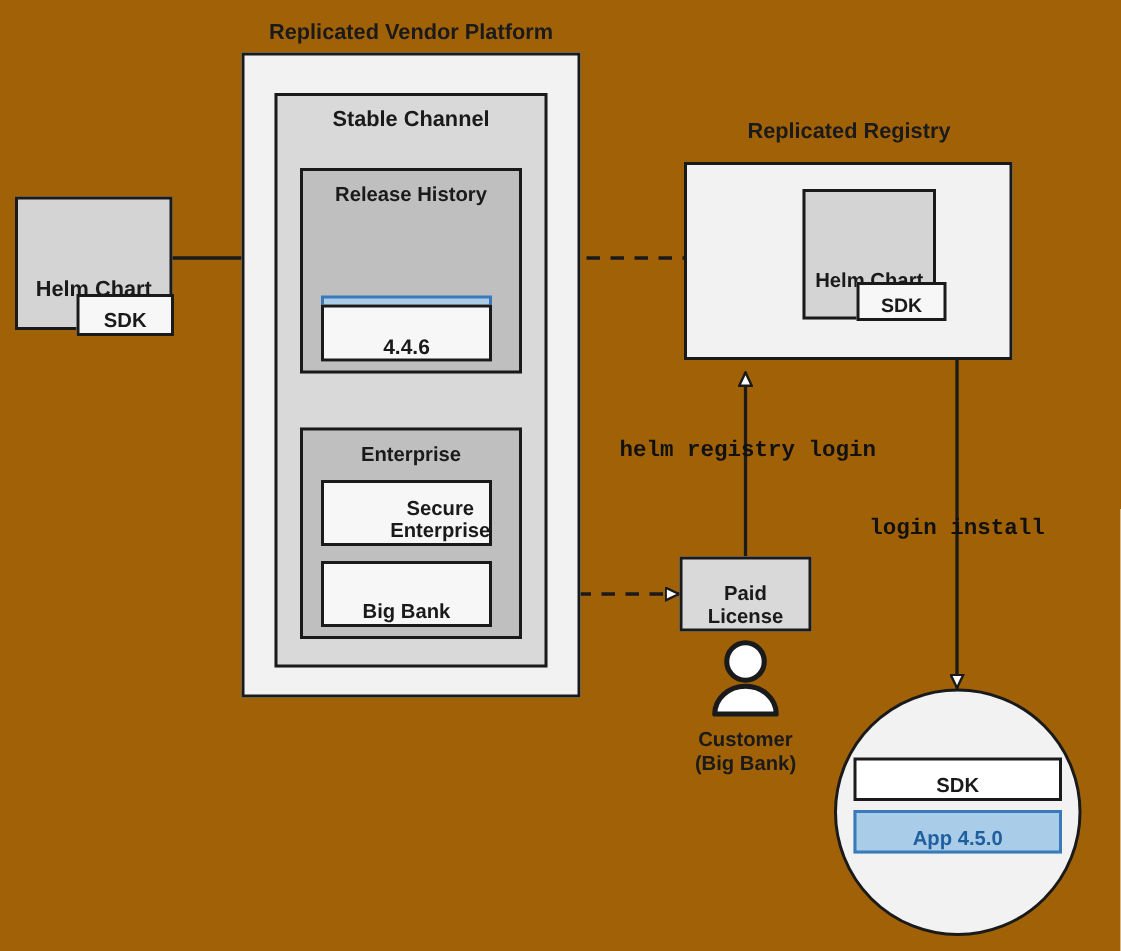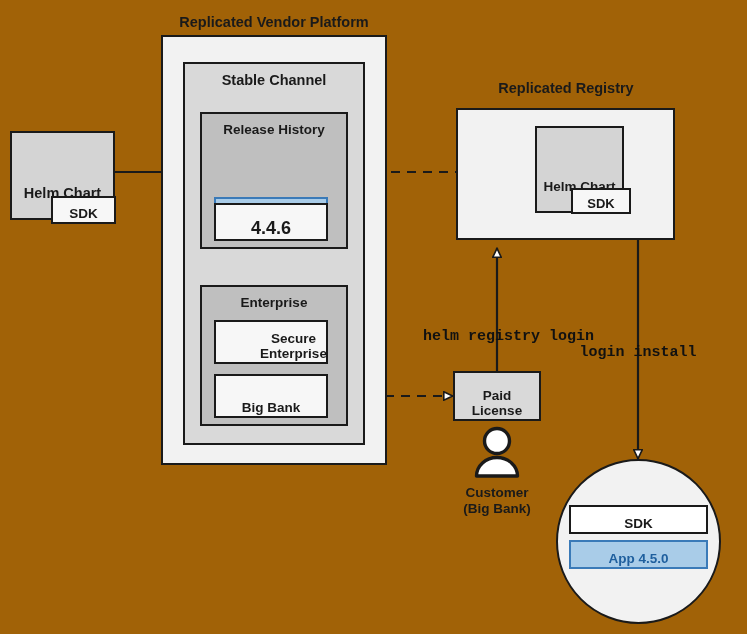--- a/index.html
+++ b/index.html
@@ -111,21 +111,21 @@
   </div>
 
   <div class="box titled" style="left:200px; top:112px; width:148px; height:137px; background:#bfbfbf; font-size:13.5px;">
     <span>Release History</span>
   </div>
 
   <div class="box" style="left:214px; top:151px; width:114px; height:42px; background:#a9cce8; border-color:#3a7ab8; color:#1f5f9e; font-size:14px;margin-top:46px;">
     <span>4.5.0</span>
   </div>
 
-  <div class="box" style="left:214px; top:203px; width:114px; height:38px; background:#f7f7f7; font-size:18px;">
+  <div class="box" style="left:214px; top:203px; width:114px; height:38px; background:#f7f7f7; font-size:14px;">
     <span>4.4.6</span>
   </div>
 
   <div class="box titled" style="left:200px; top:285px; width:148px; height:141px; background:#bfbfbf; font-size:13.5px;">
     <span>Enterprise</span>
   </div>
 
   <div class="box" style="left:214px; top:320px; width:114px; height:44px; background:#f7f7f7; font-size:13.5px;">
     <span style="white-space:pre-line;padding-left:45px;">Secure Enterprise</span>
   </div>
@@ -146,21 +146,21 @@
   <div class="box" style="left:453px; top:371px; width:88px; height:50px; background:#d9d9d9; font-size:13.5px;">
     <span style="white-space:pre-line;">Paid
 License</span>
   </div>
 
   <div class="lbl" style="left:427px; top:485px; width:140px; font-size:13.5px;">
     <div>Customer</div>
     <div>(Big Bank)</div>
   </div>
 
-  <div class="mono" style="left:396px; top:292px; width:225px;margin-top:36px;">helm registry login</div>
+  <div class="mono" style="left:386px; top:292px; width:225px;">helm registry login</div>
 
   <div class="mono" style="left:558px; top:344px; width:160px;">login install</div>
 
   <div class="circle" style="left:556px; top:459px; width:165px; height:165px;"></div>
 
 
   <div class="box" style="left:569px; top:505px; width:139px; height:29px; background:#ffffff; font-size:13.5px;">
     <span>SDK</span>
   </div>
 

